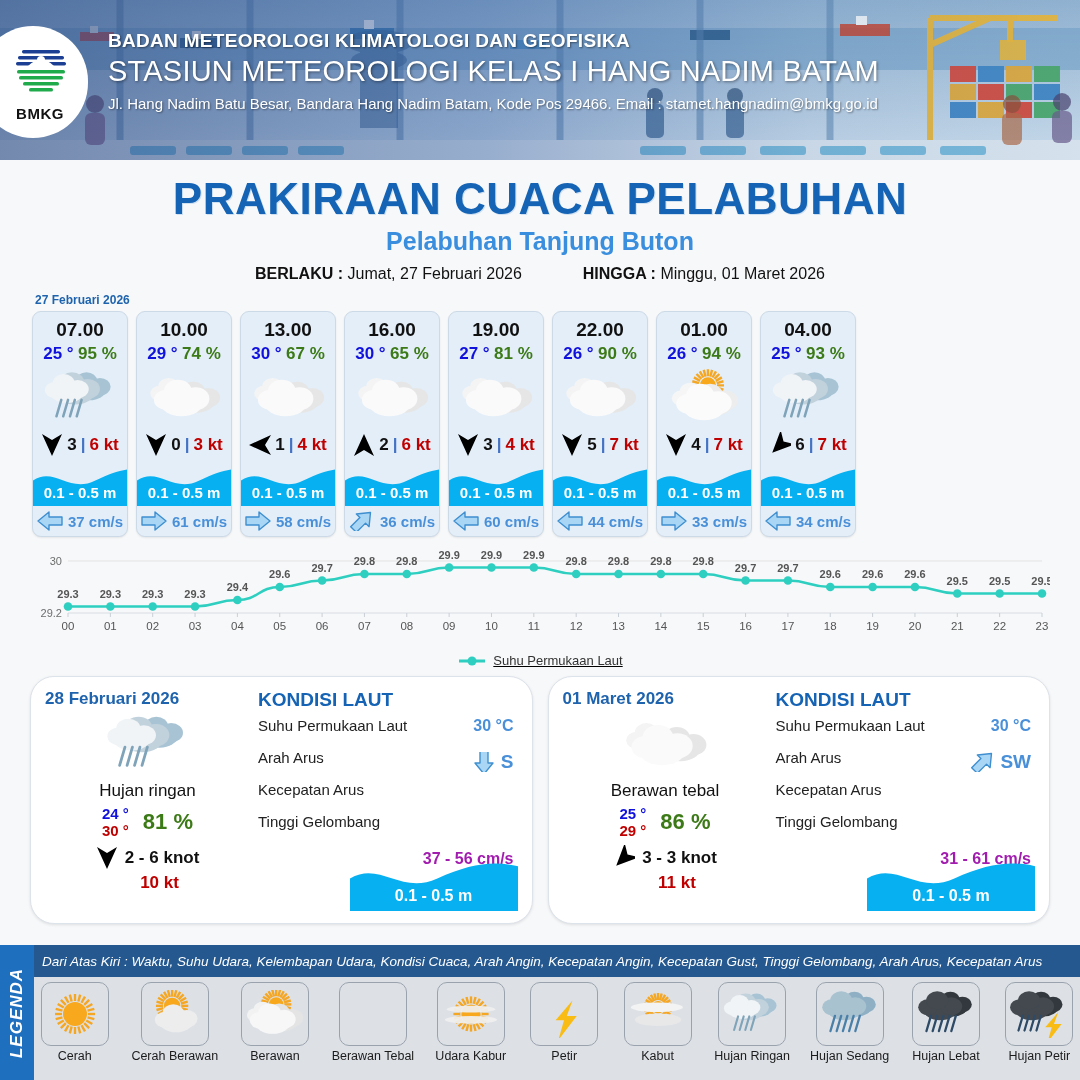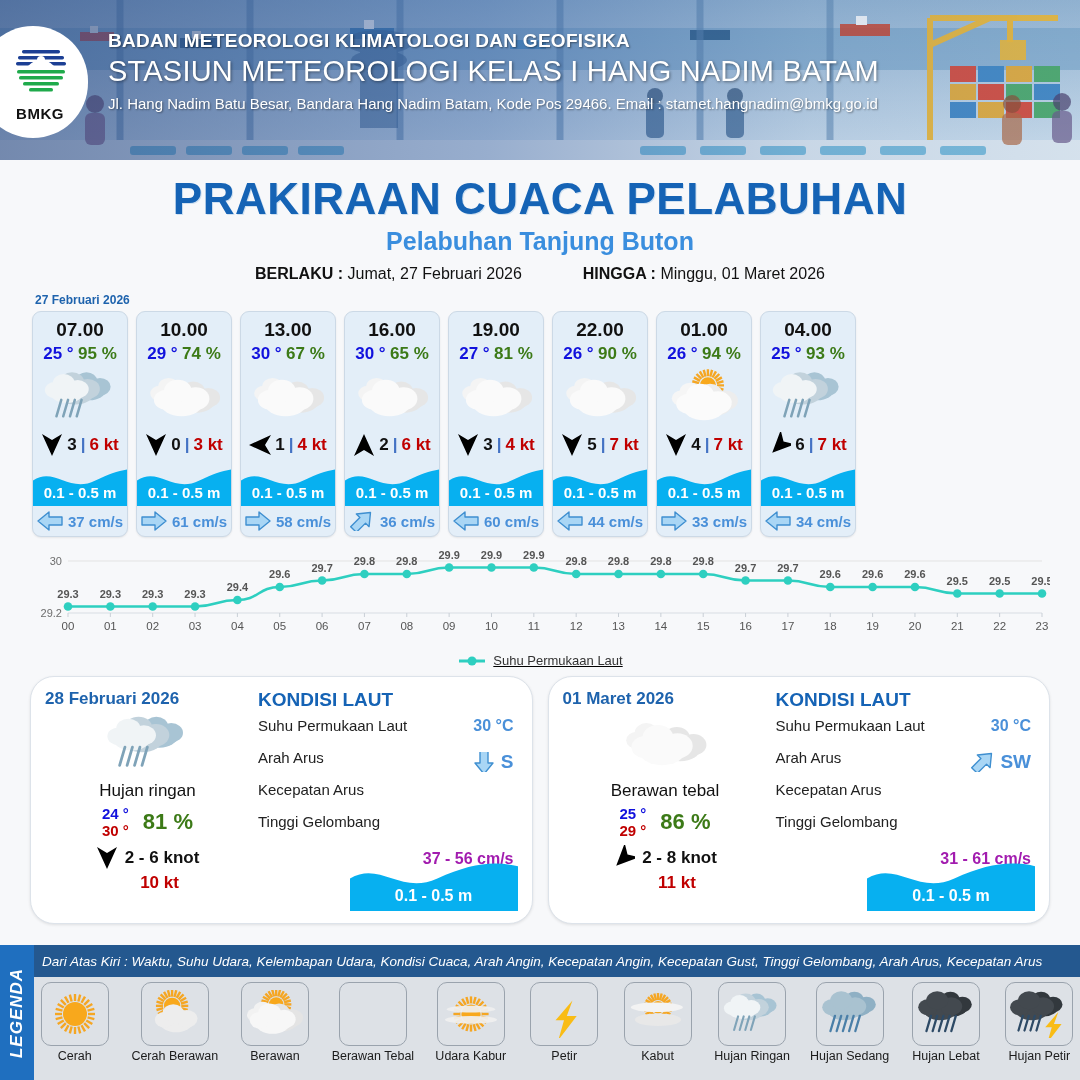--- a/index.html
+++ b/index.html
@@ -985,21 +985,21 @@
           <span class="dp-tmax">29 °</span>
         </div>
         <span class="dp-hum">86 %</span>
       </div>
       <div class="dp-wind">
         <svg width="22" height="26" viewBox="0 0 22 26">
     <g transform="rotate(45 11 13)">
       <path d="M11 24 L1 2 L11 8 L21 2 Z" fill="#000"></path>
     </g>
           </svg>
-        <span class="dp-wtxt">2  - 8 knot</span>
+        <span class="dp-wtxt">3  - 3 knot</span>
       </div>
       <div class="dp-gust">11 kt</div>
     </div>
     <div class="dp-right">
       <div class="dp-title">KONDISI LAUT</div>
       <div class="dp-line">
         <span>Suhu Permukaan Laut</span>
         <span class="dp-val">30 °C</span>
       </div>
       <div class="dp-line">

